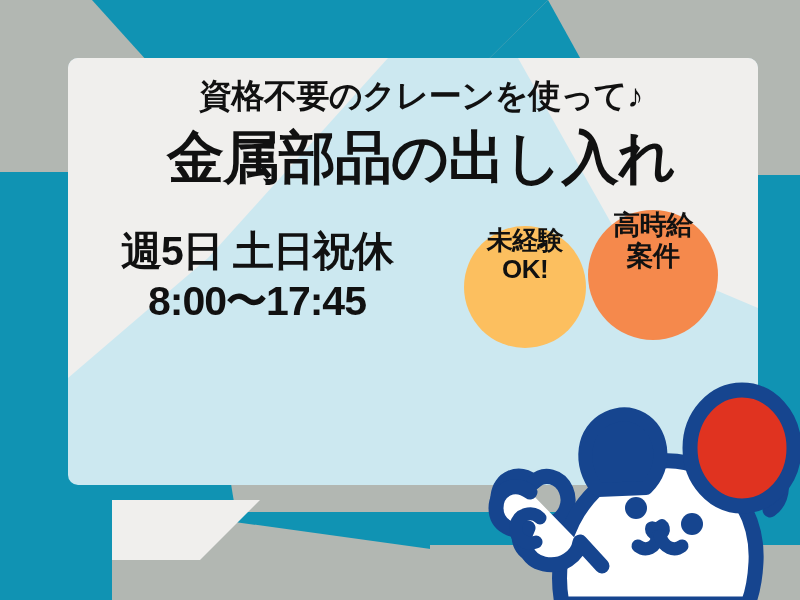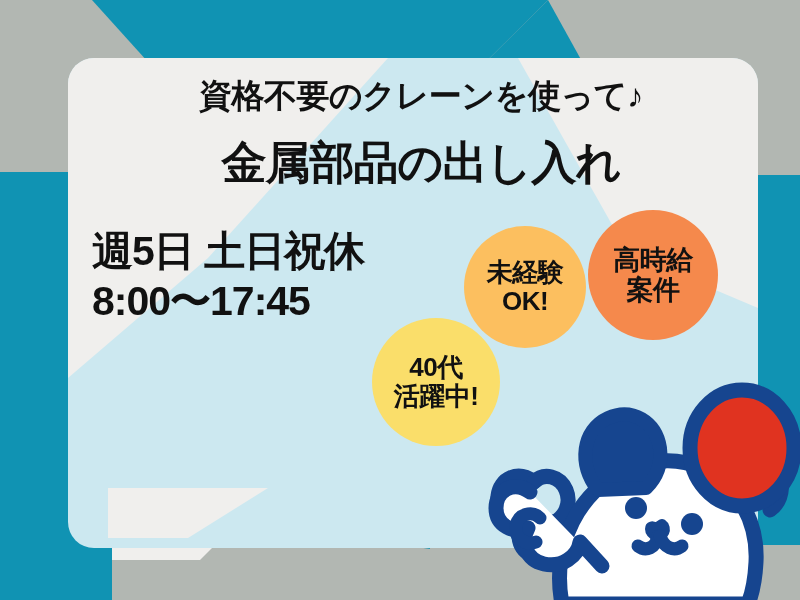--- a/index.html
+++ b/index.html
@@ -17,22 +17,22 @@
   }
 
   
   .bg-layer { position:absolute; inset:0; }
   .bg-svg { position:absolute; top:0; left:0; width:800px; height:600px; display:block; }
 
   
   #card {
     position:absolute;
     left:68px; top:58px;
-    width:690px; height:490px;
-    border-radius:26px;
+    width:690px; height:427px;
+    border-radius:10px;
     background:#cce8f0;
     overflow:hidden;
   }
   .card-corner-svg { position:absolute; top:0; left:0; width:690px; height:480px; }
 
   
   .headline-block {
     position:absolute;
     left:28px; top:20px;
     width:650px;
@@ -40,52 +40,52 @@
   }
   .kicker {
     font-size:33px;
     font-weight:700;
     color:#111111;
     letter-spacing:-0.5px;
     line-height:1.1;
     white-space:nowrap;
   }
   .headline {
-    font-size:45px;
+    font-size:57px;
     font-weight:700;
     color:#111111;
     letter-spacing:-1px;
     line-height:1.12;
-    margin-top:24px;
+    margin-top:12px;
     white-space:nowrap;
   }
 
   
   .details {
     position:absolute;
     left:24px; top:168px;
     width:330px;
   }
   .detail-line {
     font-size:41px;
     font-weight:700;
     color:#111111;
     line-height:1.22;
     letter-spacing:-1px;
     white-space:nowrap;
+    text-align:center;
   }
 
   
   .badge {
     position:absolute;
     border-radius:50%;
     display:flex;
     flex-direction:column;
     align-items:center;
-    justify-content:center;
     color:#111111;
     font-weight:700;
     text-align:center;
     line-height:1.13;
     letter-spacing:-0.5px;
   }
   #badge-high-wage {
     width:130px; height:130px;
     left:588px; top:210px;
     background:#f5894c;
@@ -173,24 +173,20 @@
   <div class="badge" id="badge-high-wage">
     <span>高時給</span>
     <span>案件</span>
   </div>
 
   <div class="badge" id="badge-inexperienced">
     <span>未経験</span>
     <span>OK!</span>
   </div>
 
-  <div class="badge" id="badge-forties">
-    <span>40代</span>
-    <span>活躍中!</span>
-  </div>
 
   <div id="mascot">
     <svg viewBox="0 0 330 252">
       <g fill="none" stroke="#16458f" stroke-width="15" stroke-linecap="round" stroke-linejoin="round">
 
         <path d="M252,150 C252,182 236,190 226,200 C216,210 218,226 230,228 C242,230 246,218 236,212 C226,206 212,214 214,230 C216,246 228,252 238,252"></path>
 
         <path d="M64,130 C48,118 30,126 28,144 C26,162 42,172 56,168"></path>
         <path d="M56,168 C44,180 48,198 64,204 C80,210 96,200 100,188"></path>
         <path d="M64,130 C74,120 90,124 96,138 C102,152 94,166 84,170"></path>

